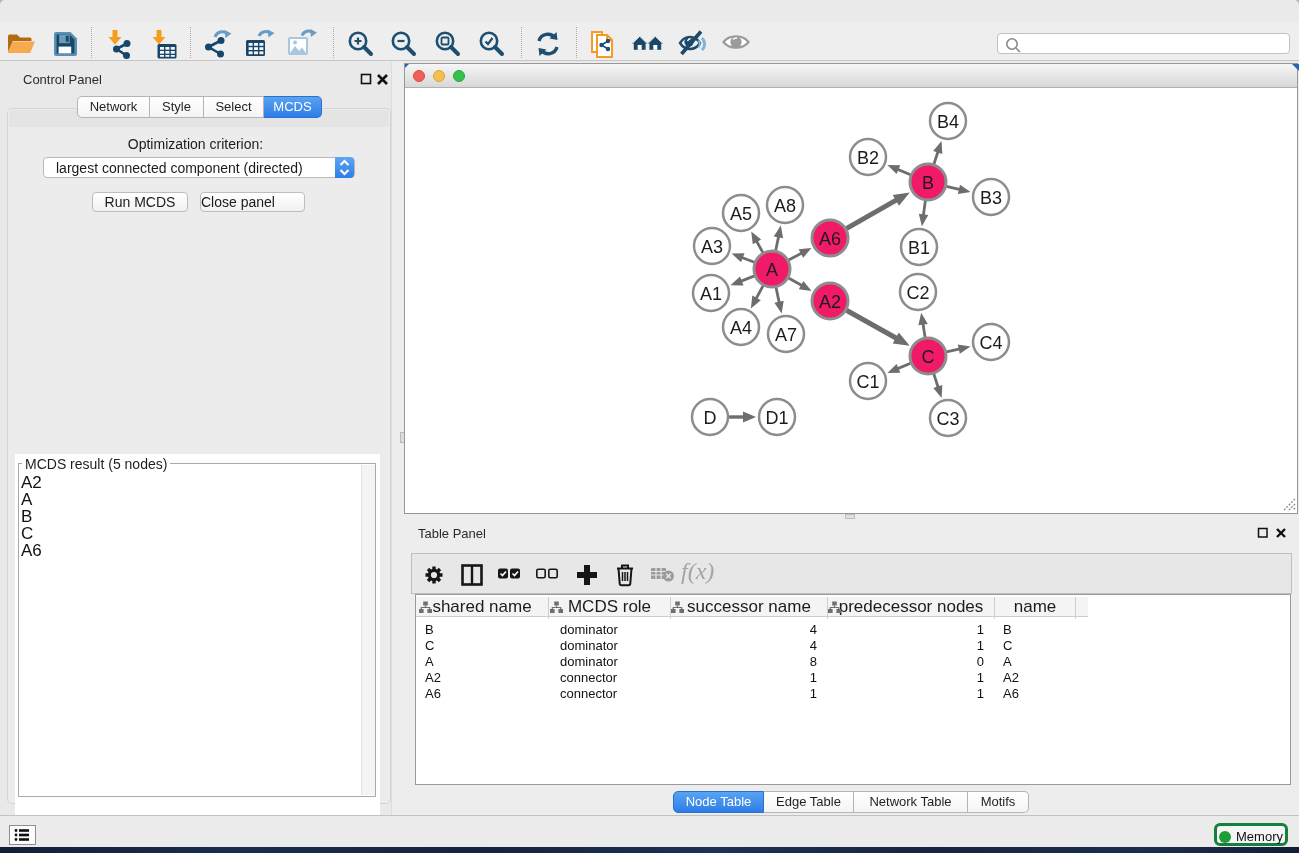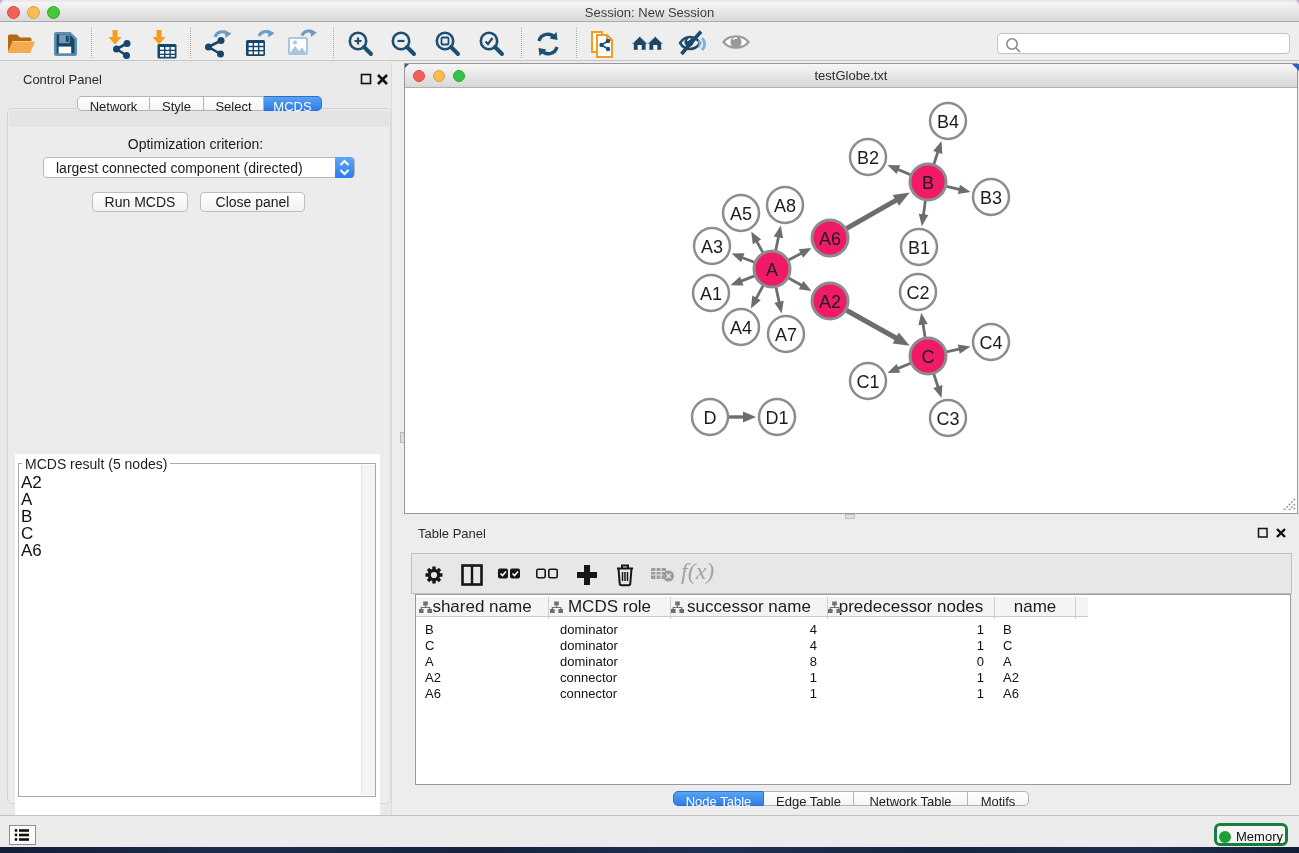--- a/index.html
+++ b/index.html
@@ -8,46 +8,40 @@
 #titlebar{position:absolute;left:0;top:2px;width:1299px;height:20px;background:linear-gradient(#f5f5f5,#d9d9d9);border-radius:6px 6px 0 0;border-bottom:1px solid #ababab}
 #titlebar .tl{position:absolute;top:4px;width:13px;height:13px;border-radius:50%}
 .title-text{position:absolute;width:100%;text-align:center;top:3px;font-size:13px;color:#3c3c3c}
 #toolbar{position:absolute;left:0;top:22px;width:1299px;height:39px;background:#eeeeee;border-bottom:1px solid #c6c6c6}
 .tsep{position:absolute;top:5px;height:31px;width:0;border-left:1px dotted #a9a9a9}
 #searchbox{position:absolute;left:997px;top:11px;width:293px;height:21px;background:#fff;border:1px solid #c2c2c2;border-radius:4px}
 #leftpanel{position:absolute;left:0;top:62px;width:391px;height:753px;background:#e9e9e9}
 .phead{font-size:13px;color:#2b2b2b}
 #cp-box{position:absolute;left:7px;top:46px;width:384px;height:696px;background:#ececec;border:1px solid #d4d4d4;border-radius:5px}
 #cp-tabstrip{position:absolute;left:1px;top:1px;width:380px;height:17px;background:#e4e4e4;border-radius:5px 5px 0 0}
-.seg{position:absolute;display:flex;height:15px}
+.seg{position:absolute;display:flex;height:22px}
 .seg .s{border:1px solid #b4b4b4;border-left:none;background:linear-gradient(#ffffff,#f4f4f4);font-size:13px;color:#1f1f1f;text-align:center;line-height:19px}
 .seg .s.first{border-left:1px solid #b4b4b4;border-radius:5px 0 0 5px}
 .seg .s.last{border-radius:0 5px 5px 0}
 .seg .s.sel{background:linear-gradient(#59a3f2,#2d7de8);color:#fff;border-color:#2d6fd0}
 #mcds-group{position:absolute;left:15px;top:392px;width:365px;height:445px;background:#fff}
 #mcds-inner{position:absolute;left:3px;top:9px;width:358px;height:334px;border:1px solid #a9a9a9}
 #mcds-legend{position:absolute;left:7px;top:2px;background:#fff;padding:0 3px;font-size:14px;color:#1e1e1e}
 #statusbar{position:absolute;left:0;top:815px;width:1299px;height:32px;background:#ebebeb;border-top:1px solid #c2c2c2}
 #rightarea{position:absolute;left:391px;top:62px;width:908px;height:753px;background:#ededed;border-left:1px solid #dcdcdc}
 #netwin{position:absolute;left:404px;top:63px;width:894px;height:451px;background:#fff;border:1px solid #979797}
 #nettitle{position:absolute;left:0;top:0;width:892px;height:24px;background:linear-gradient(#f6f6f6,#d8d8d8);border-bottom:1px solid #b0b0b0}
 #tablepanel{position:absolute;left:404px;top:519px;width:895px;height:296px;background:#ededed}
 .th-row{position:absolute;left:0;top:37px;width:873px;height:22px;background:#f3f3f3;border-bottom:1px solid #cfcfcf}
 .th-cell{position:absolute;top:0;height:22px;border-right:1px solid #cfcfcf;font-size:17px;color:#1c1c1c;text-align:center;line-height:22px}
 .td{position:absolute;font-size:13px;color:#111;height:16px;line-height:16px}
 .memdot{display:inline-block;width:12px;height:12px;border-radius:50%;background:#1e9e38;vertical-align:-2px;margin-right:5px}
 </style></head><body>
 <div id="deskline"></div>
 <div id="app">
-<div id="titlebar">
- <div class="tl" style="left:7px;background:#f2605a;border:1px solid #dd4a43"></div>
- <div class="tl" style="left:27px;background:#f6be4f;border:1px solid #dfa03c"></div>
- <div class="tl" style="left:47px;background:#48c63e;border:1px solid #2fa82a"></div>
- <div class="title-text">Session: New Session</div>
-</div>
 <div id="toolbar">
 <svg class="abs" style="left:5px;top:6px" width="32" height="32">
         <path d="M3,24 V8 a1.5,1.5 0 0 1 1.5,-1.5 h7.5 l3,3 h10 a1.5,1.5 0 0 1 1.5,1.5 v2 H8 z" fill="#b36b11"></path>
         <path d="M30,13.5 H7.5 L2.6,25 h22.6 z" fill="#f6a94f"></path>
       </svg>
 <svg class="abs" style="left:49px;top:6px" width="32" height="32">
         <path d="M7,4 h14.5 l6.5,6.5 v15.5 a2,2 0 0 1 -2,2 h-19 a2,2 0 0 1 -2,-2 v-20 a2,2 0 0 1 2,-2 z" fill="#5d8fb0"></path>
         <path d="M7.6,6.6 h13 l4.8,4.8 v14 h-17.8 z" fill="#17486a"></path>
         <rect x="10.2" y="6.6" width="10.5" height="8.6" fill="#6f9cba"></rect>
         <rect x="16.8" y="7.8" width="2.9" height="6" fill="#17486a"></rect>
@@ -214,21 +208,21 @@
  <div style="position:absolute;left:0;top:74px;width:391px;text-align:center;font-size:14px;color:#1b1b1b">Optimization criterion:</div>
  <div style="position:absolute;left:43px;top:95px;width:312px;height:21px;background:#fff;border:1px solid #b9b9b9;border-radius:4px">
    <div style="position:absolute;left:12px;top:2px;font-size:14px;color:#1b1b1b">largest connected component (directed)</div>
    <div style="position:absolute;right:0;top:-1px;width:19px;height:21px;background:linear-gradient(#5ea7f4,#2d7de8);border-radius:0 4px 4px 0">
      <svg width="19" height="21">
             <path d="M5.5,8 L9.5,4 L13.5,8 M5.5,13 L9.5,17 L13.5,13" stroke="#fff" stroke-width="2" fill="none"></path>
           </svg>
    </div>
  </div>
  <div style="position:absolute;left:92px;top:130px;width:96px;height:20px;background:linear-gradient(#fff,#f1f1f1);border:1px solid #bdbdbd;border-radius:4px;text-align:center;font-size:14px;line-height:18px;color:#1b1b1b">Run MCDS</div>
- <div style="position:absolute;left:200px;top:130px;width:105px;height:20px;background:linear-gradient(#fff,#f1f1f1);border:1px solid #bdbdbd;border-radius:4px;text-align:center;font-size:14px;line-height:18px;color:#1b1b1b">Close panel</div>
+ <div style="position:absolute;left:200px;top:130px;width:105px;height:20px;background:linear-gradient(#fff,#f1f1f1);border:1px solid #bdbdbd;border-radius:4px;text-align:left;font-size:14px;line-height:18px;color:#1b1b1b">Close panel</div>
  <div id="mcds-group">
    <div id="mcds-inner"></div>
    <div id="mcds-legend">MCDS result (5 nodes)</div>
    <div style="position:absolute;left:6px;top:20px;font-size:17px;color:#111;line-height:17px">A2<br>A<br>B<br>C<br>A6</div>
    <div style="position:absolute;left:346px;top:11px;width:14px;height:330px;background:#f4f4f4;border-left:1px solid #e2e2e2"></div>
  </div>
 </div>
 <div id="statusbar">
  <div style="position:absolute;left:9px;top:9px;width:27px;height:20px;background:#fcfcfc;border:1px solid #8e8e8e">
   <svg width="25" height="18">
@@ -245,21 +239,20 @@
  <div style="position:absolute;left:1214px;top:7px;width:74px;height:23px;background:#f5f5f5;border:3px solid #15803d;border-radius:6px;font-size:13px;color:#111;text-align:center;line-height:21px"><span class="memdot"></span>Memory</div>
 </div>
 <div id="rightarea">
 <div style="position:absolute;left:8px;top:370px;width:7px;height:11px;background:#dcdcdc;border:1px solid #b9b9b9"></div>
 </div>
 <div id="netwin">
  <div id="nettitle">
   <div class="tl" style="position:absolute;left:8px;top:6px;width:12px;height:12px;border-radius:50%;background:#f25f57;border:1px solid #dd4a43"></div>
   <div class="tl" style="position:absolute;left:28px;top:6px;width:12px;height:12px;border-radius:50%;background:#f6be4f;border:1px solid #dfa03c"></div>
   <div class="tl" style="position:absolute;left:48px;top:6px;width:12px;height:12px;border-radius:50%;background:#35c24a;border:1px solid #27a83a"></div>
-  <div style="position:absolute;width:100%;text-align:center;top:4px;font-size:13px;color:#2e2e2e">testGlobe.txt</div>
  </div>
  <svg class="abs" style="left:0;top:0" width="8" height="8">
         <path d="M0,0 h8 l-8,8 z" fill="#2f62b5" opacity="0"></path>
       </svg>
  <svg class="abs" style="left:887px;top:0" width="7" height="7">
         <path d="M0,0 L7,0 L7,7 z" fill="#2e62b4"></path>
       </svg>
  <svg class="abs" style="left:0;top:0" width="4" height="4">
         <path d="M0,0 h4 L0,4 z" fill="#2e62b4"></path>
       </svg>

